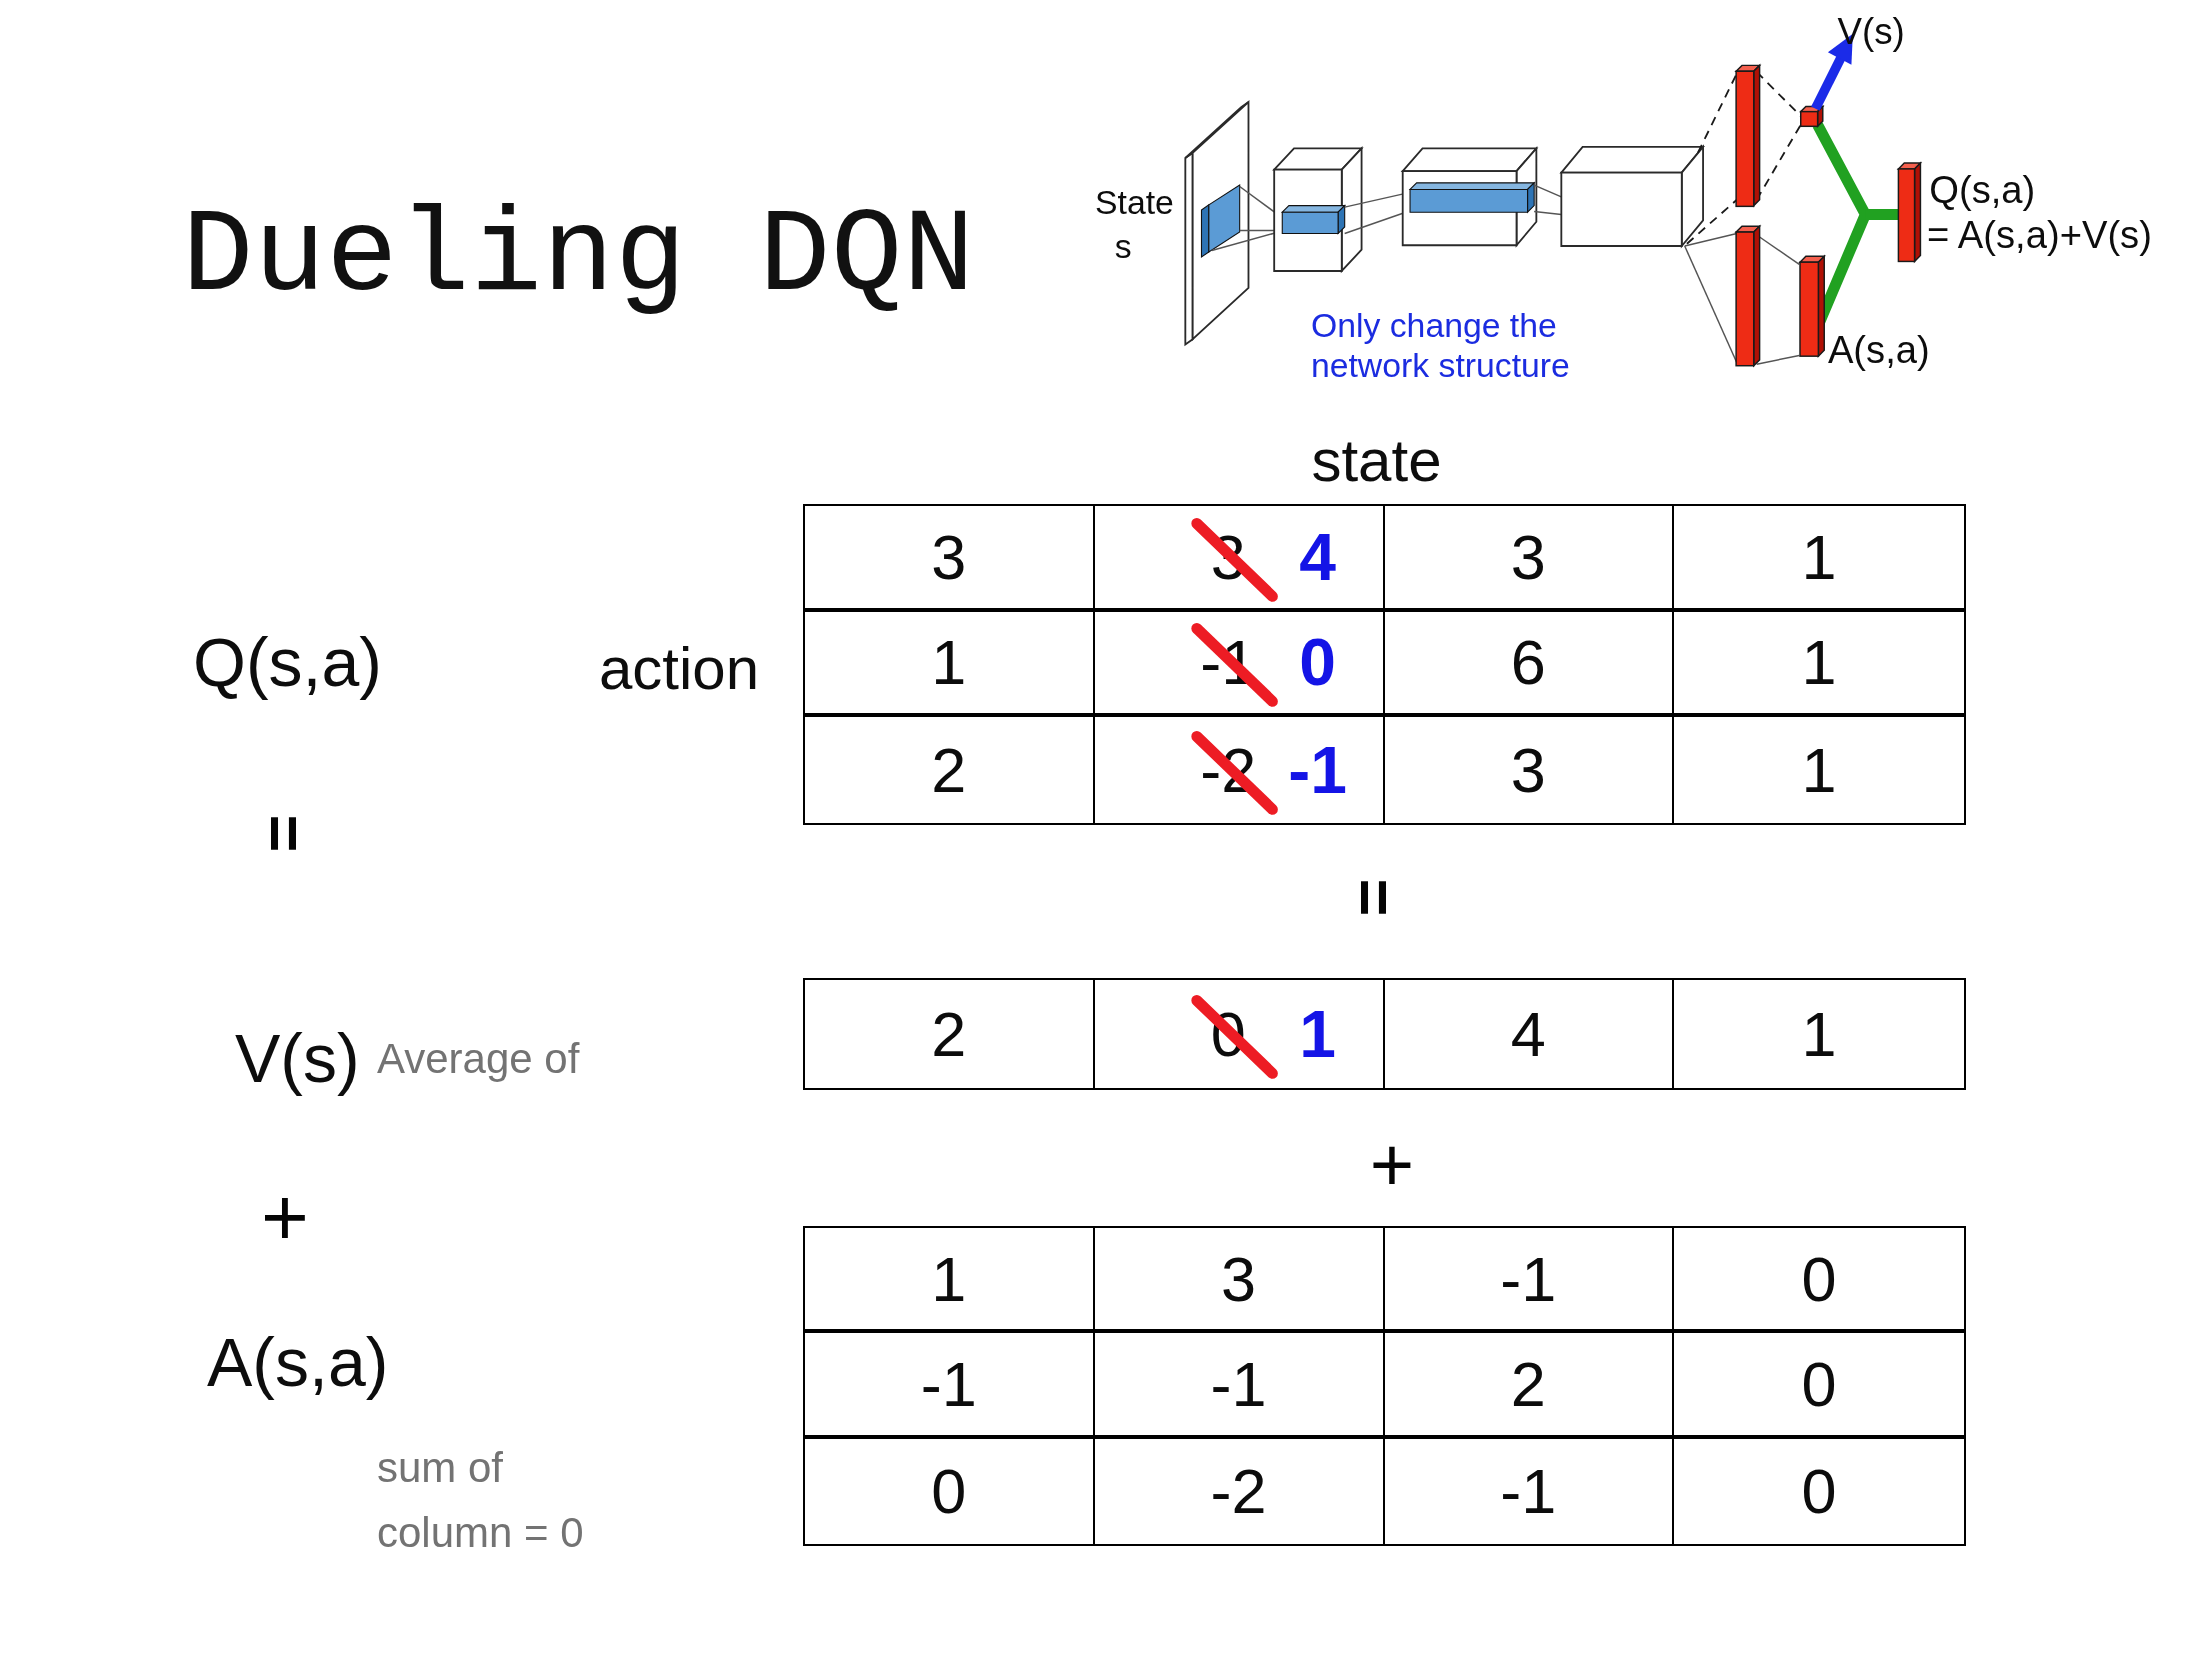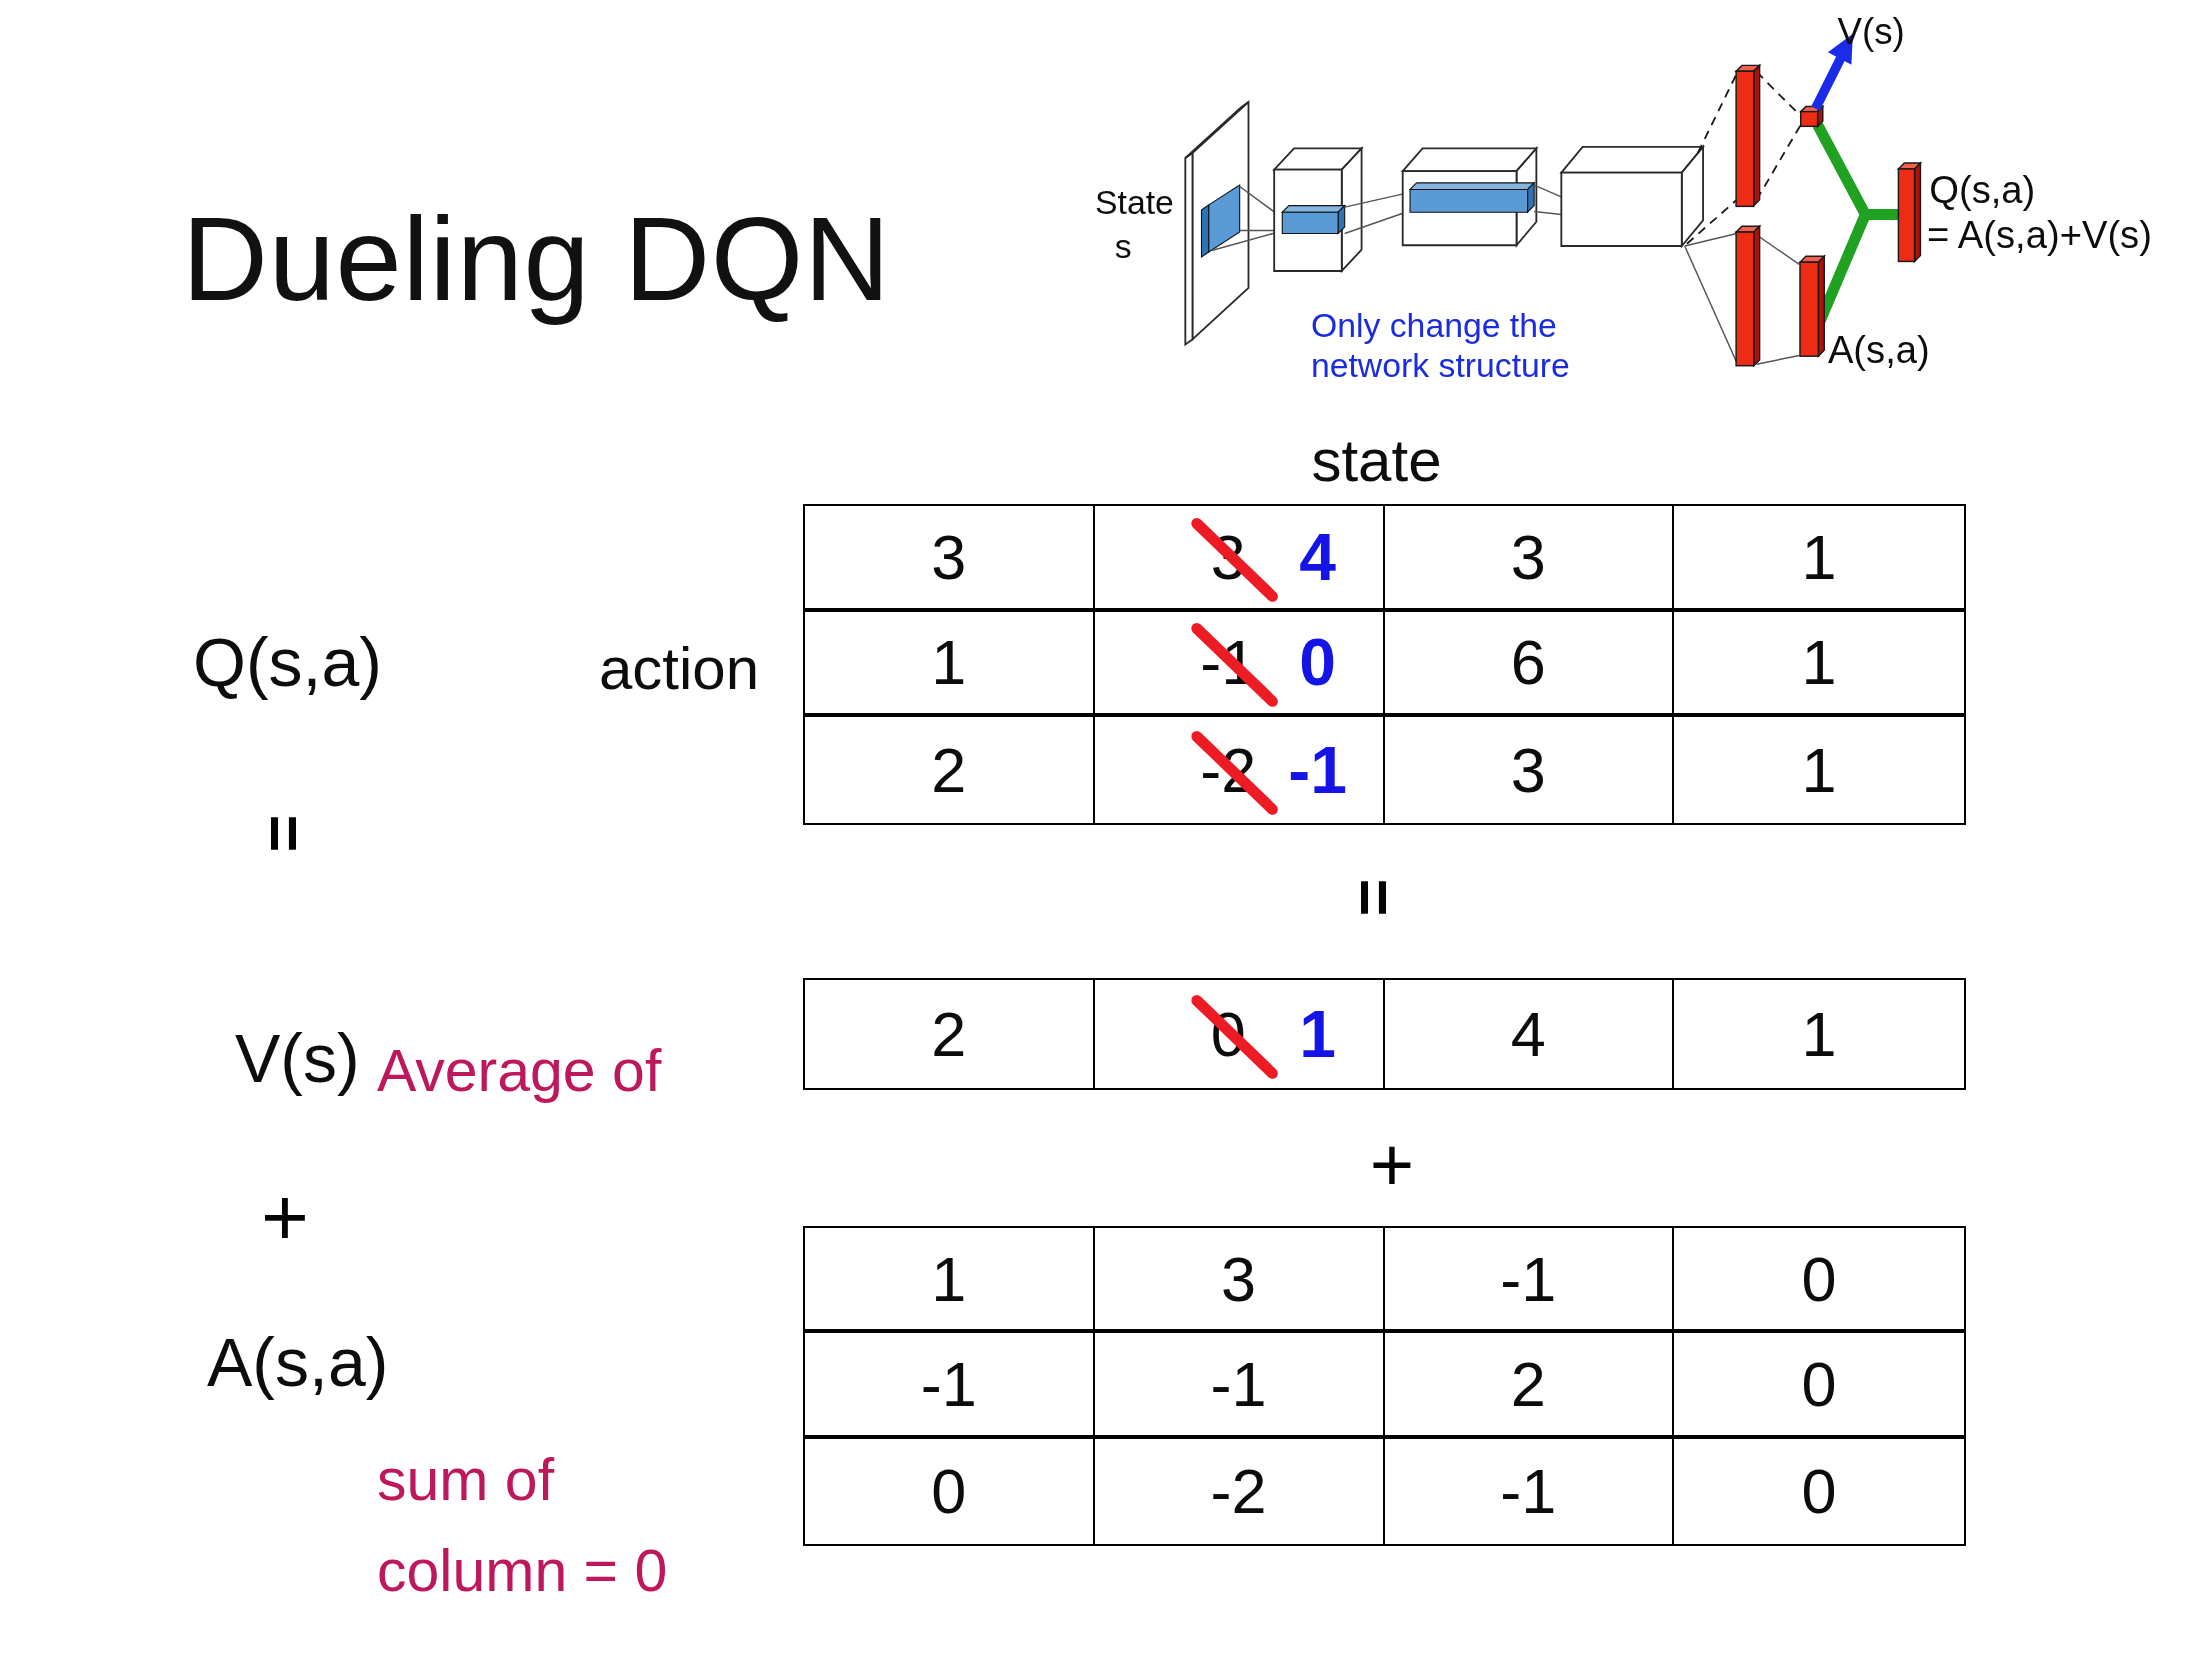--- a/index.html
+++ b/index.html
@@ -14,23 +14,23 @@
   .abs{position:absolute;}
   .page-title{
     font-size:119px;
     color:#111111;
     letter-spacing:0.7px;
     white-space:nowrap;
   }
   .hdr-label{font-size:60px;color:#0d0d0d;}
   .side-label{font-size:68px;color:#0d0d0d;white-space:nowrap;}
   .blue-note{
-    font-size:59px;
+    font-size:42px;
     line-height:1.55;
-    color:#be185d;
+    color:#737373;
     white-space:nowrap;
   }
   
   .tbl{
     position:absolute;
     left:803px;
     width:1163px;
     box-sizing:border-box;
     border:2.9px solid #000;
     display:grid;
@@ -71,21 +71,21 @@
     color:#050505;
   }
   .op .rot{transform:rotate(90deg);display:block;font-size:65px;font-weight:700;}
   .plus{font-size:82px;font-weight:400;}
 </style>
 </head>
 <body>
 
 <div class="slide">
 
-  <div class="abs page-title" style="left:182px;top:190px;">Dueling DQN</div>
+  <div class="abs page-title" style="left:182px;top:190px;font-family:Liberation Mono, monospace;">Dueling DQN</div>
 
   <svg class="abs" style="left:1066px;top:0;" width="1139" height="470" viewBox="1450 0 1550 640">
 
     <g>
       <polygon points="1612,215 1622,208 1622,462 1612,469" fill="#ffffff" stroke="#2a2a2a" stroke-width="2.5"></polygon>
       <polygon points="1612,215 1688,146 1698,139 1622,208" fill="#ffffff" stroke="#2a2a2a" stroke-width="2.5"></polygon>
       <polygon points="1622,208 1698,139 1698,392 1622,462" fill="#ffffff" stroke="#2a2a2a" stroke-width="2.5"></polygon>
     </g>
 
     <g>

